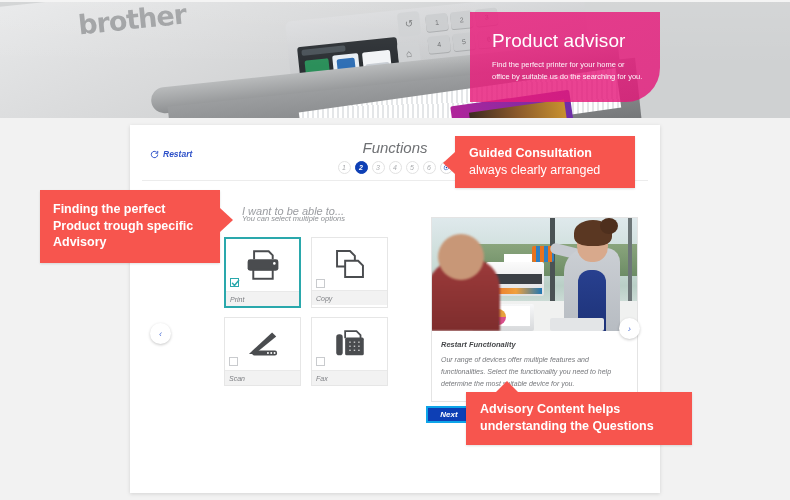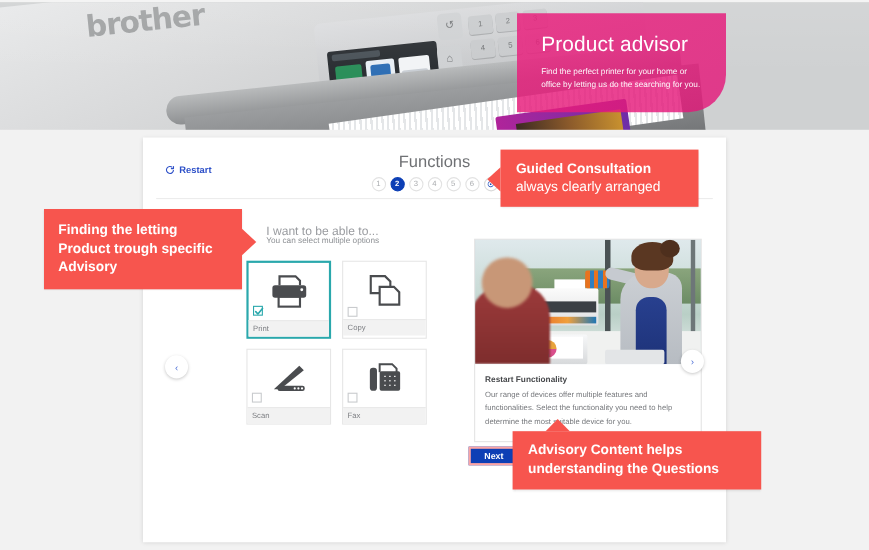--- a/index.html
+++ b/index.html
@@ -87,21 +87,21 @@
     background: linear-gradient(135deg,rgba(233,35,126,.86),rgba(227,20,120,.80));
     border-radius: 0 0 34px 0; padding: 18px 16px 0 22px; color: #fff;
   }
   .advisor-title { font-size: 19px; font-weight: normal; letter-spacing: .1px; }
   .advisor-sub { font-size: 7.5px; line-height: 1.55; margin-top: 7px; opacity: .96; }
 
   
   .page-body { position: absolute; left: 0; top: 118px; width: 790px; height: 382px; background: #f2f2f2; }
   .app-shell {
     position: absolute; left: 130px; top: 7px; width: 530px; height: 368px;
-    background: #ffffff; box-shadow: 0 1px 4px rgba(0,0,0,.13);
+    background: #ffffff; box-shadow: 0 1px 4px rgba(0,0,0,.13); font-style: italic;
   }
 
   
   .app-head {
     position: relative; margin: 12px 12px 0 12px; height: 44px;
     background: #fff; border-bottom: 1px solid #ececec;
   }
   .restart {
     position: absolute; left: 8px; top: 12px; display: flex; align-items: center;
     gap: 4px; color: #2d50c8; font-size: 8.5px; font-weight: bold; cursor: pointer;
@@ -207,21 +207,21 @@
   .ph-screen { left: 44px; top: 88px; width: 54px; height: 20px; background: #ffffff; }
   .ph-kbd { left: 118px; top: 100px; width: 54px; height: 13px;
     background: #e3e5e7; border-radius: 2px; }
   .ph-pie { left: 58px; top: 91px; width: 16px; height: 16px; border-radius: 50%;
     background: conic-gradient(#e8a33d 0 25%, #d94f8c 25% 48%, #2f9bd6 48% 72%, #6fbf4a 72% 100%); }
 
   .next-btn {
     position: absolute; left: 202px; bottom: -28px; width: 46px; height: 17px;
     background: #0d3fb5; color: #fff; font-size: 8px; font-weight: bold;
     display: flex; align-items: center; justify-content: center; cursor: pointer;
-    border: 2px solid #fca5a5;
+    border: 2px solid #0ea5e9;
   }
 
   
   .callout {
     position: absolute; background: #f7554e; color: #fff; z-index: 40;
     box-shadow: 0 1px 2px rgba(0,0,0,.12);
   }
   .co-text { font-size: 12.5px; font-weight: bold; line-height: 1.32; }
   .co-reg { font-weight: normal; }
 
@@ -292,21 +292,21 @@
       <div class="pr-lip"></div>
       <div class="pr-front"></div>
       <div class="pr-paper"></div>
       <div class="pr-photo-out"></div>
       <div class="pr-photo-out2"></div>
     </div>
     <div class="hero-vignette"></div>
 
     <div class="advisor-card">
       <div class="advisor-title">Product advisor</div>
-      <div class="advisor-sub">Find the perfect printer for your home or office by letting us do the searching for you.</div>
+      <div class="advisor-sub">Find the perfect printer for your home or office by suitable us do the searching for you.</div>
     </div>
   </div>
 
   <div class="page-body">
     <div class="app-shell">
 
       <div class="app-head">
         <div class="restart">
           <span>
             <svg width="9" height="9" viewBox="0 0 24 24" fill="none" stroke="#2d50c8" stroke-width="2.6">
@@ -440,21 +440,21 @@
           </div>
         </div>
 
       </div>
     </div>
 
   </div>
 
   <div class="callout" id="co-left">
     <div class="co-text">
-      <span>Finding the letting</span><br>
+      <span>Finding the perfect</span><br>
       <span>Product trough specific</span><br>
       <span>Advisory</span>
     </div>
   </div>
 
   <div class="callout" id="co-bottom">
     <div class="co-text">
       <span>Advisory Content helps</span><br>
       <span>understanding the Questions</span>
     </div>

